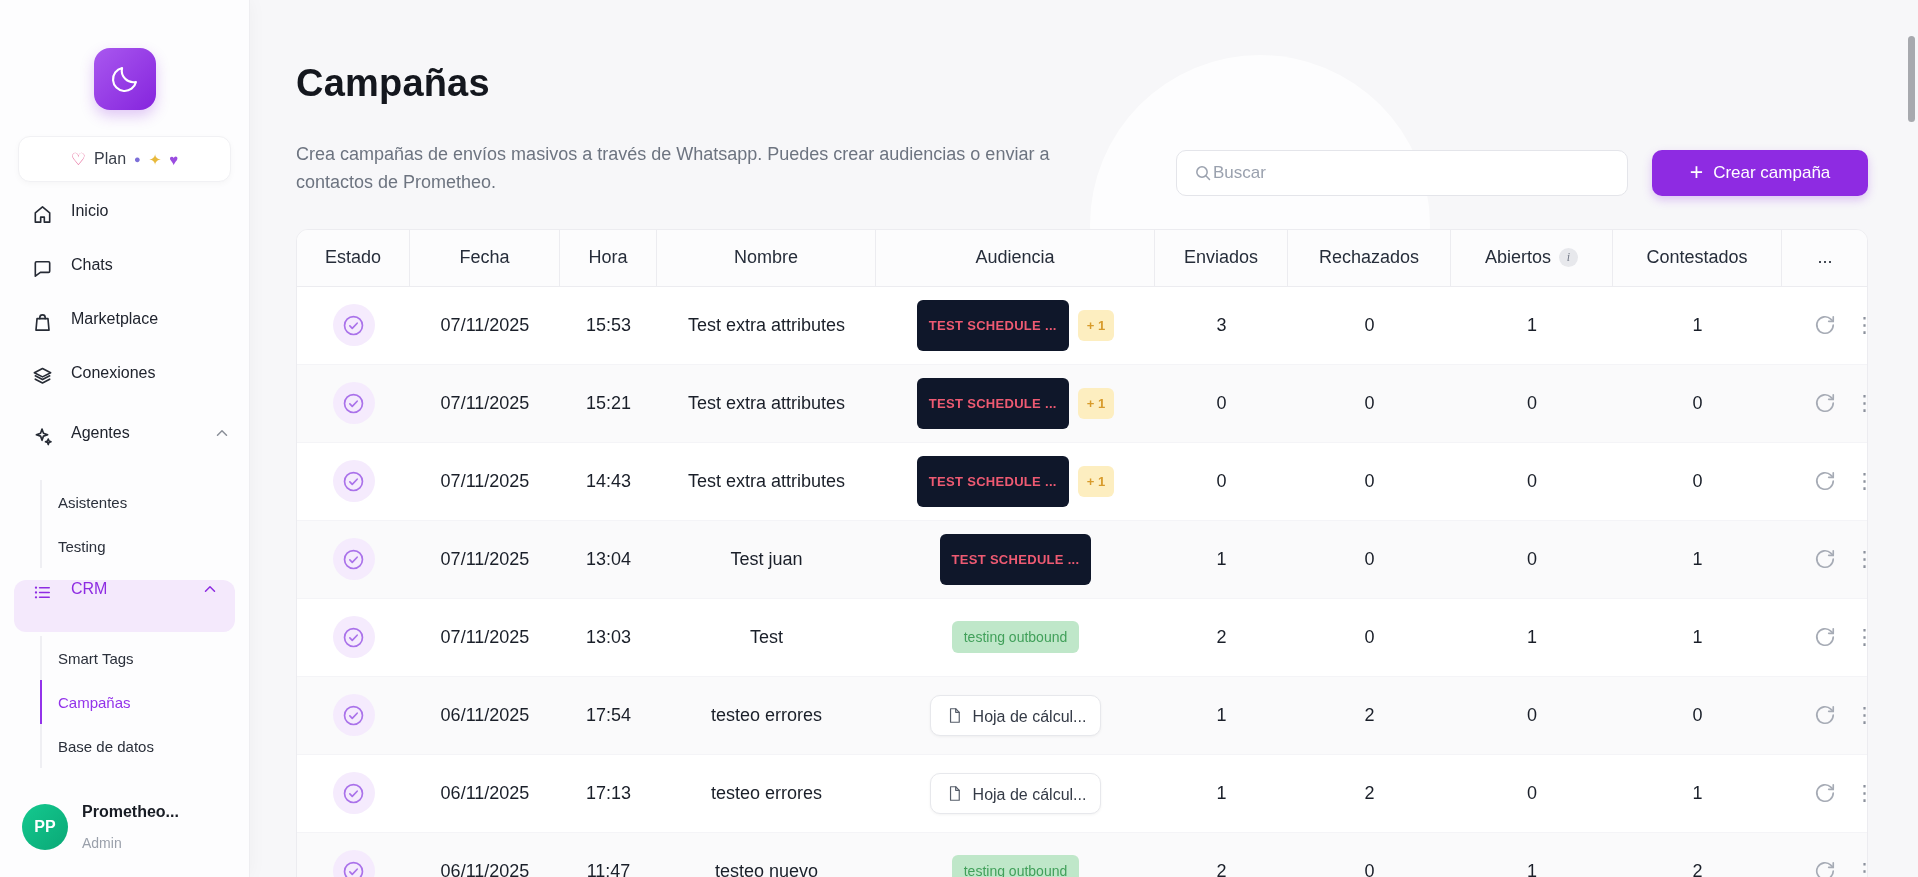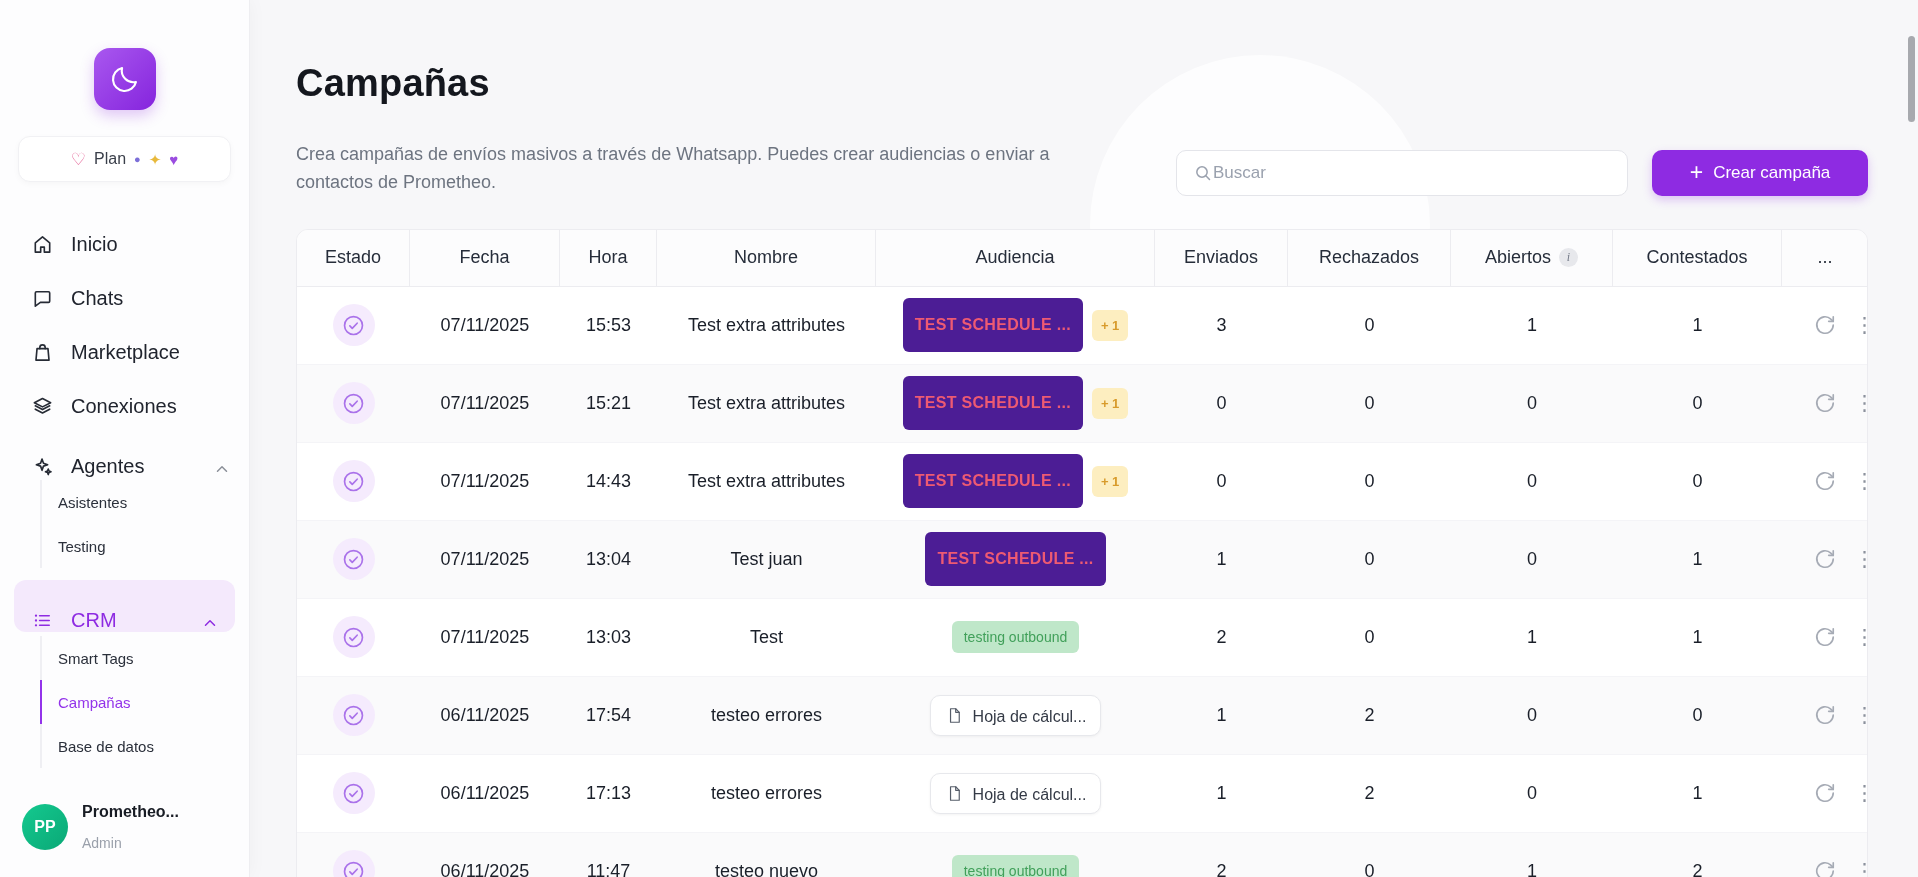--- a/index.html
+++ b/index.html
@@ -30,23 +30,23 @@
     cursor: pointer;
   }
   .pi { font-size: 15px; line-height: 1; }
   .pi.heart-outline { color: #e66a9b; font-size: 17px; }
   .pi.grapes { color: #7c6fd8; font-size: 11px; }
   .pi.spark { color: #e8b93c; }
   .pi.heart { color: #9b4de0; }
 
   .nav { margin-top: 20px; flex: 1; display: flex; flex-direction: column; }
   .nav-item, .nav-section {
-    display: flex; align-items: flex-end; gap: 17px;
+    display: flex; align-items: flex-start; gap: 17px;
     height: 54px; padding: 0 18px 0 30px;
-    font-size: 20px; color: #20242e; cursor: pointer;
+    font-size: 16px; color: #20242e; cursor: pointer;
   }
   .nav-section { margin-top: 6px; }
   .nicon { width: 24px; height: 24px; display: flex; align-items: center; justify-content: center; flex: none; }
   .nicon svg { stroke: #262b35; }
   .chev { margin-left: auto; color: #8b9099; display: flex; }
   .nav-section.active {
     margin: 8px 14px 2px; height: 52px; padding: 0 16px;
     background: #f4e9fc; border-radius: 12px; color: #8e2be2;
   }
   .nav-section.active .nicon svg { stroke: #8e2be2; }
@@ -118,21 +118,21 @@
     background: #fff; border-bottom: 1px solid #f4f4f7; cursor: pointer;
   }
   .tr.alt { background: #fafafb; }
   .td { display: flex; align-items: center; justify-content: center; font-size: 18px; color: #1a1f29; }
   .td-audiencia { gap: 9px; }
   .status-circle {
     width: 42px; height: 42px; border-radius: 50%; background: #f5ebfd;
     display: flex; align-items: center; justify-content: center;
   }
   .badge { display: inline-flex; align-items: center; line-height: 1; white-space: nowrap; }
-  .badge-pink { background: #4c1d95; color: #ee5a72; font-size: 16px; font-weight: 700; letter-spacing: .3px; padding: 19px 12px; border-radius: 6px; }
+  .badge-pink { background: #0f172a; color: #ee5a72; font-size: 13px; font-weight: 700; letter-spacing: .3px; padding: 19px 12px; border-radius: 6px; }
   .badge-yellow { background: #fdeec0; color: #d89b2b; font-size: 13px; font-weight: 700; padding: 9px 9px; border-radius: 6px; }
   .badge-green { background: #bfe7c9; color: #41a05a; font-size: 14px; font-weight: 400; padding: 9px 12px; border-radius: 6px; }
   .badge-file {
     background: #fff; border: 1px solid #e7e8ec; border-radius: 10px;
     padding: 10px 14px; gap: 9px; font-size: 16px; color: #343a46;
     box-shadow: 0 1px 3px rgba(0,0,0,.05); cursor: pointer; align-items: flex-end;
   }
   .td-actions { position: relative; }
   .refresh { color: #a6abb5; display: flex; cursor: pointer; }
   .kebab {

